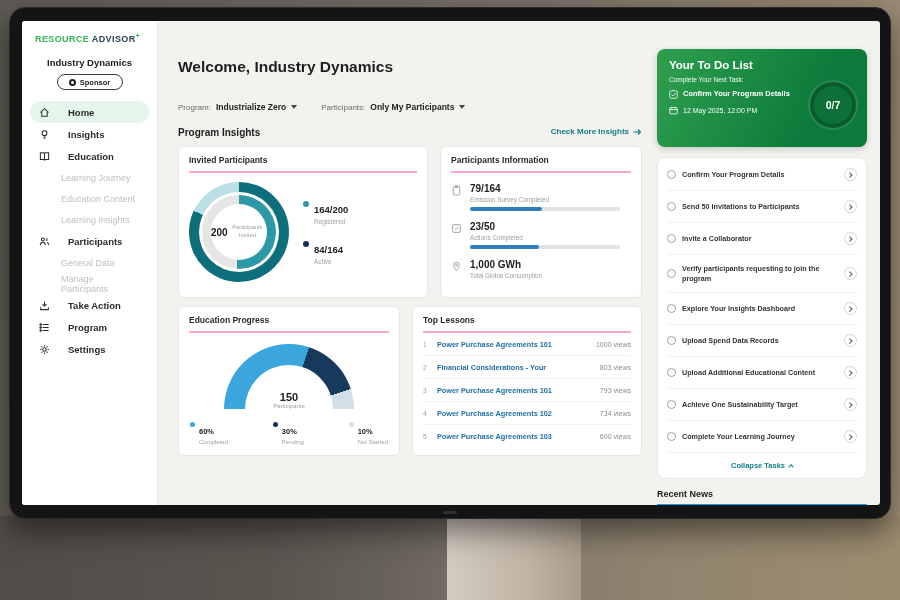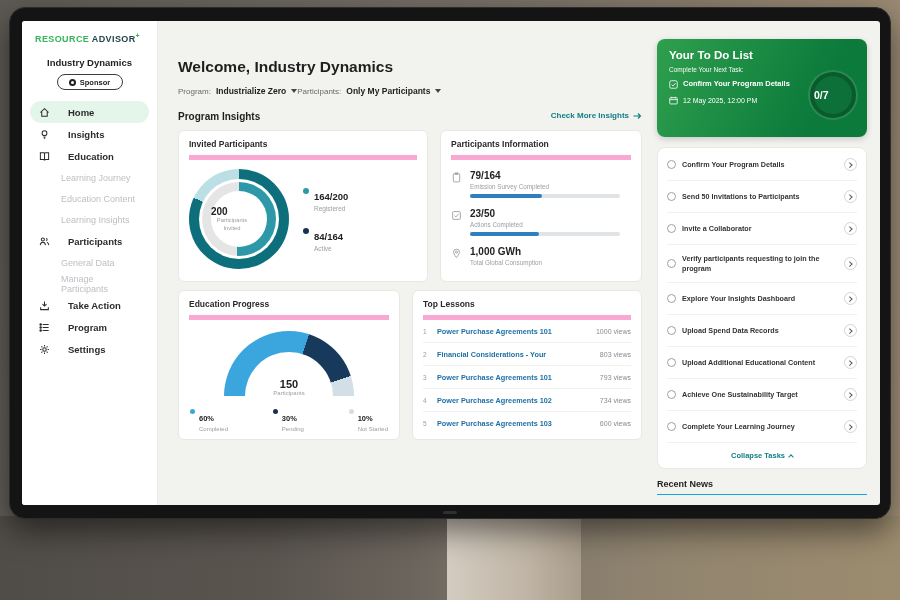--- a/index.html
+++ b/index.html
@@ -28,39 +28,39 @@
   .nav{padding:0 8px}
   .nav-item{display:flex;align-items:center;gap:18px;height:22px;padding:0 9px;border-radius:11px;
        font-size:9.5px;font-weight:bold;color:#2c2c2c;cursor:pointer}
   .nav-item.active{background:var(--active-bg)}
   .nav-item.sub{padding-left:31px;font-weight:normal;color:var(--sub-gray);font-size:9px;height:21px}
   .nav-ic{width:11px;height:11px;flex:none;color:#2c2c2c}
 
   
   .main{position:absolute;left:136px;top:0;width:496px;height:100%;padding:16px 12px 0 20px}
   .welcome{font-size:15.5px;font-weight:bold;color:#1e1e1e;margin-top:21px}
-  .filters{display:flex;margin-top:10px;align-items:flex-end;font-size:8px;color:#6b6b6b}
+  .filters{display:flex;gap:24px;margin-top:26px;align-items:flex-end;font-size:8px;color:#6b6b6b}
   .filter{display:flex;align-items:center;gap:5px;cursor:pointer}
   .filter b{color:#222;font-size:8.5px}
   .chev{width:0;height:0;border-left:3.5px solid transparent;border-right:3.5px solid transparent;border-top:4px solid #444}
   .sec-head{display:flex;justify-content:space-between;align-items:flex-start;margin-top:15px}
   .sec-title{font-size:10px;font-weight:bold;color:#1e1e1e}
   .sec-link{display:flex;align-items:center;gap:4px;font-size:8px;font-weight:bold;color:var(--link-teal);cursor:pointer}
   .cards{display:flex;gap:12px;margin-top:8px}
   .card{background:#fff;border:1px solid var(--card-border);border-radius:6px;padding:8px 10px}
-  .card-title{font-size:8.5px;font-weight:bold;color:#2a2a2a;padding-bottom:6px;border-bottom:5px solid #f9a8d4}
+  .card-title{font-size:8.5px;font-weight:bold;color:#2a2a2a;padding-bottom:6px;border-bottom:2px solid #f9a8d4}
   .card.invited{width:250px;height:152px}
   .card.pinfo{flex:1;height:152px}
   .inv-body{display:flex;align-items:center;gap:14px;margin-top:9px}
   .donut{position:relative;width:100px;height:100px;flex:none}
   .donut>div{position:absolute;border-radius:50%}
   .d1{inset:0;background:conic-gradient(var(--teal-dark) 0 var(--donut-outer),var(--teal-pale) var(--donut-outer) 100%)}
   .d2{inset:10px;background:#fff}
   .d3{inset:13px;background:conic-gradient(var(--teal-mid) 0 var(--donut-inner),var(--ring-gray) var(--donut-inner) 100%)}
-  .d4{inset:22px;background:#fff;display:flex;flex-direction:column;align-items:flex-start;justify-content:center;text-align:center}
+  .d4{inset:22px;background:#fff;display:flex;flex-direction:row;align-items:center;justify-content:center;text-align:center}
   .d4 .v{font-size:10px;font-weight:bold;color:#222}
   .d4 .l{font-size:5.8px;color:#9aa0a6;line-height:1.3;width:42px}
   .legend{display:flex;flex-direction:column;gap:14px}
   .leg{display:flex;gap:5px}
   .dot{width:6px;height:6px;border-radius:50%;margin-top:2px;flex:none}
   .dot.teal{background:var(--teal-mid)} .dot.navy{background:var(--legend-navy)}
   .dot.blue{background:var(--gauge-blue)} .dot.pale{background:var(--gauge-pale)}
   .leg .v{font-size:9.5px;font-weight:bold;color:#222}
   .leg .l{font-size:6.5px;color:#9aa0a6;margin-top:1px}
   .stat{display:flex;gap:8px;margin-top:10px}
@@ -86,30 +86,30 @@
   .gl .dot{width:5px;height:5px}
   .gl .v{font-size:7.5px;font-weight:bold;color:#222}
   .gl .l{font-size:6px;color:#9aa0a6;margin-top:1px}
   .lesson{display:flex;align-items:center;gap:6px;padding:6.5px 0;border-bottom:1px solid #f1f1ee}
   .lesson:last-child{border-bottom:none}
   .rank{font-size:6.5px;color:#9aa0a6;width:8px;flex:none}
   .ltitle{font-size:7.3px;color:var(--lesson-blue);font-weight:bold;flex:1;cursor:pointer}
   .views{font-size:7px;color:#868c92}
 
   
-  .todo{position:absolute;left:632px;top:2px;width:226px;height:100%;padding:16px 13px 0 3px}
+  .todo{position:absolute;left:632px;top:12px;width:226px;height:100%;padding:16px 13px 0 3px}
   .todo-card{position:relative;border-radius:8px;padding:10px 12px;height:98px;color:#fff;
       background:linear-gradient(115deg,var(--todo-g1),var(--todo-g2) 75%);box-shadow:0 2px 6px rgba(0,0,0,.18)}
   .todo-title{font-size:11.5px;font-weight:bold}
   .todo-sub{font-size:6.5px;margin-top:5px;opacity:.95}
   .todo-task{display:flex;align-items:flex-start;gap:5px;margin-top:6px;font-size:7.5px;font-weight:bold;width:132px}
   .todo-due{display:flex;align-items:center;gap:5px;margin-top:6px;font-size:7px}
   .todo-ic{width:9px;height:9px;flex:none;color:#fff;margin-top:1px}
   .todo-badge{position:absolute;right:11px;top:33px;width:46px;height:46px;border-radius:50%;
-      background:var(--badge-bg);border:4px solid var(--todo-ring);display:flex;align-items:center;justify-content:flex-start;
+      background:var(--badge-bg);border:4px solid var(--todo-ring);display:flex;align-items:center;justify-content:center;
       font-size:10.5px;font-weight:bold;box-shadow:0 0 0 2px rgba(255,255,255,.12)}
   .tasks{background:#fff;border:1px solid var(--card-border);border-radius:8px;margin-top:10px;padding:1px 9px}
   .task{display:flex;align-items:center;gap:6px;padding:9px 0;border-bottom:1px solid #f0f0ed;cursor:pointer}
   .task:last-of-type{border-bottom:none}
   .task-check{width:9px;height:9px;border-radius:50%;border:1px solid #9aa59f;flex:none}
   .task-label{font-size:7.2px;color:#333;font-weight:bold;flex:1;line-height:1.35;padding-right:3px}
   .task-go{width:13px;height:13px;border-radius:50%;border:1px solid #d4d4d1;flex:none;display:flex;align-items:center;justify-content:center}
   .task-go i{display:block;width:3.5px;height:3.5px;border-top:1.2px solid #555;border-right:1.2px solid #555;transform:rotate(45deg);margin-left:-1px}
   .collapse{display:flex;justify-content:center;align-items:center;gap:4px;padding:8px 0 7px;font-size:7.5px;font-weight:bold;color:var(--link-teal);cursor:pointer}
   .collapse i{width:4px;height:4px;border-top:1.3px solid var(--link-teal);border-left:1.3px solid var(--link-teal);transform:rotate(45deg);margin-top:2px}

